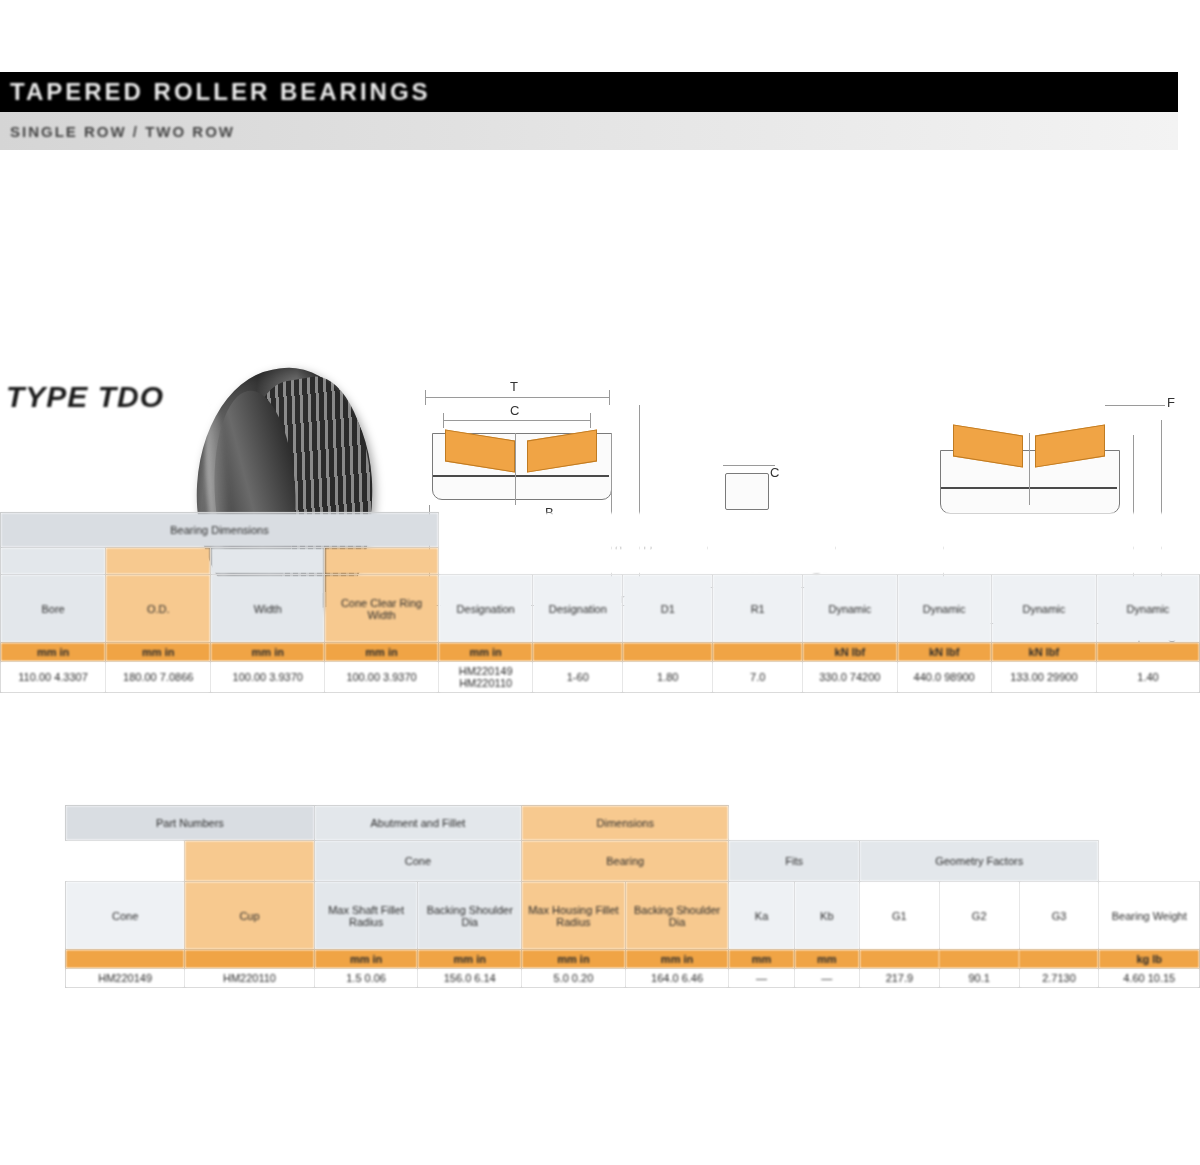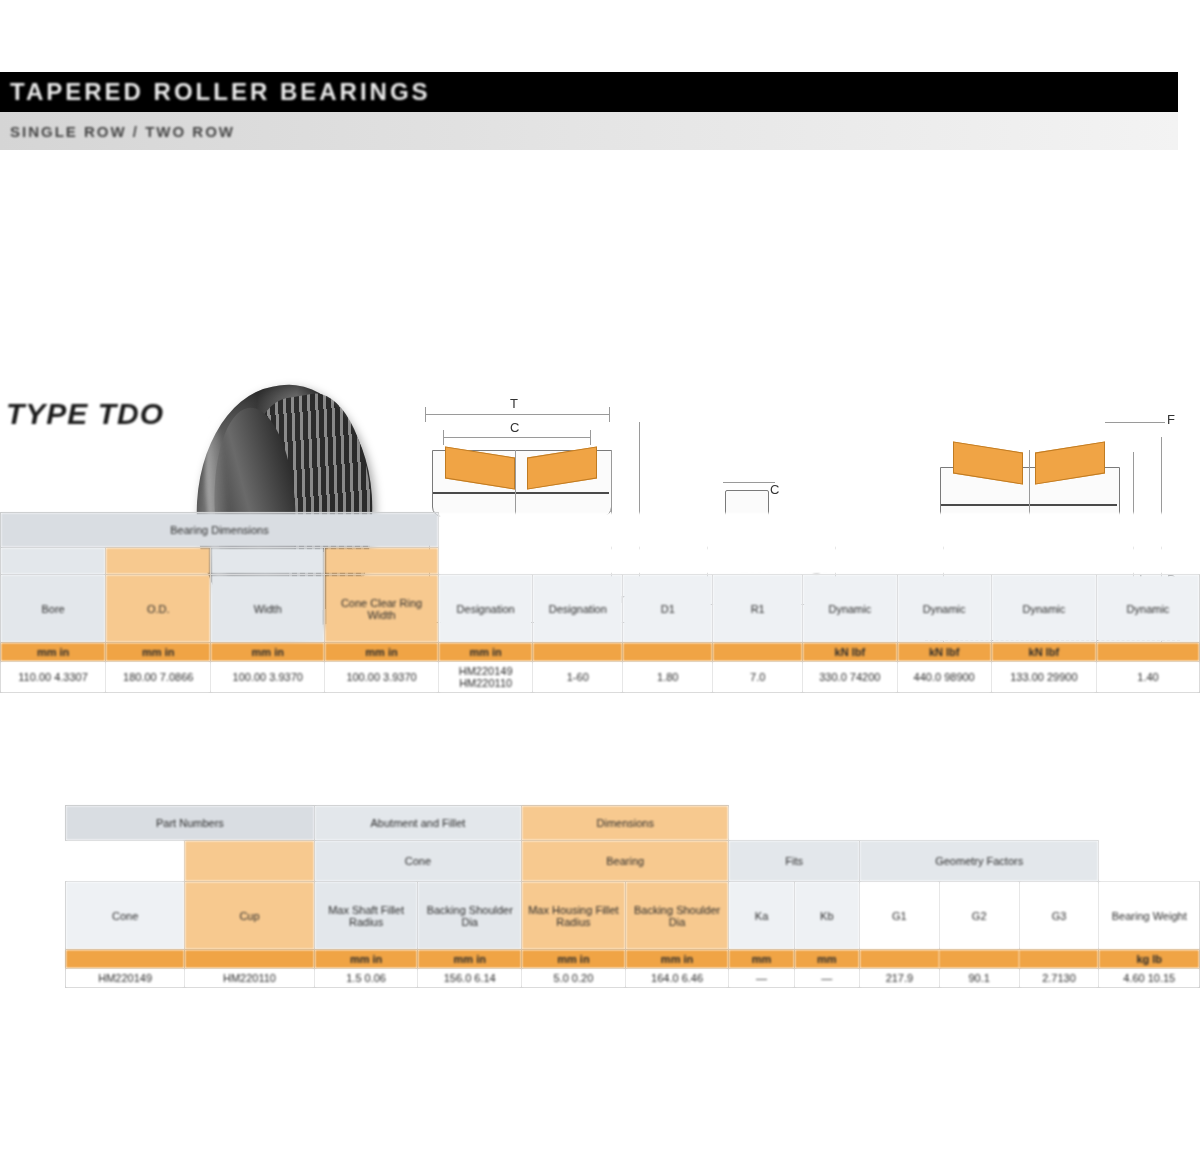--- a/index.html
+++ b/index.html
@@ -57,21 +57,21 @@
     font-size: 30px;
     font-style: italic;
     font-weight: bold;
     color: #1a1a1a;
     letter-spacing: 1px;
     filter: blur(.9px);
   }
   
   .figband {
     position: absolute;
-    left: 0; top: 182px;
+    left: 0; top: 165px;
     width: 1200px; height: 345px;
     background: #ffffff;
   }
   
   .bearing-photo {
     position: absolute;
     left: 185px; top: 195px;
     width: 205px; height: 265px;
   }
   .bearing-photo .outer {

